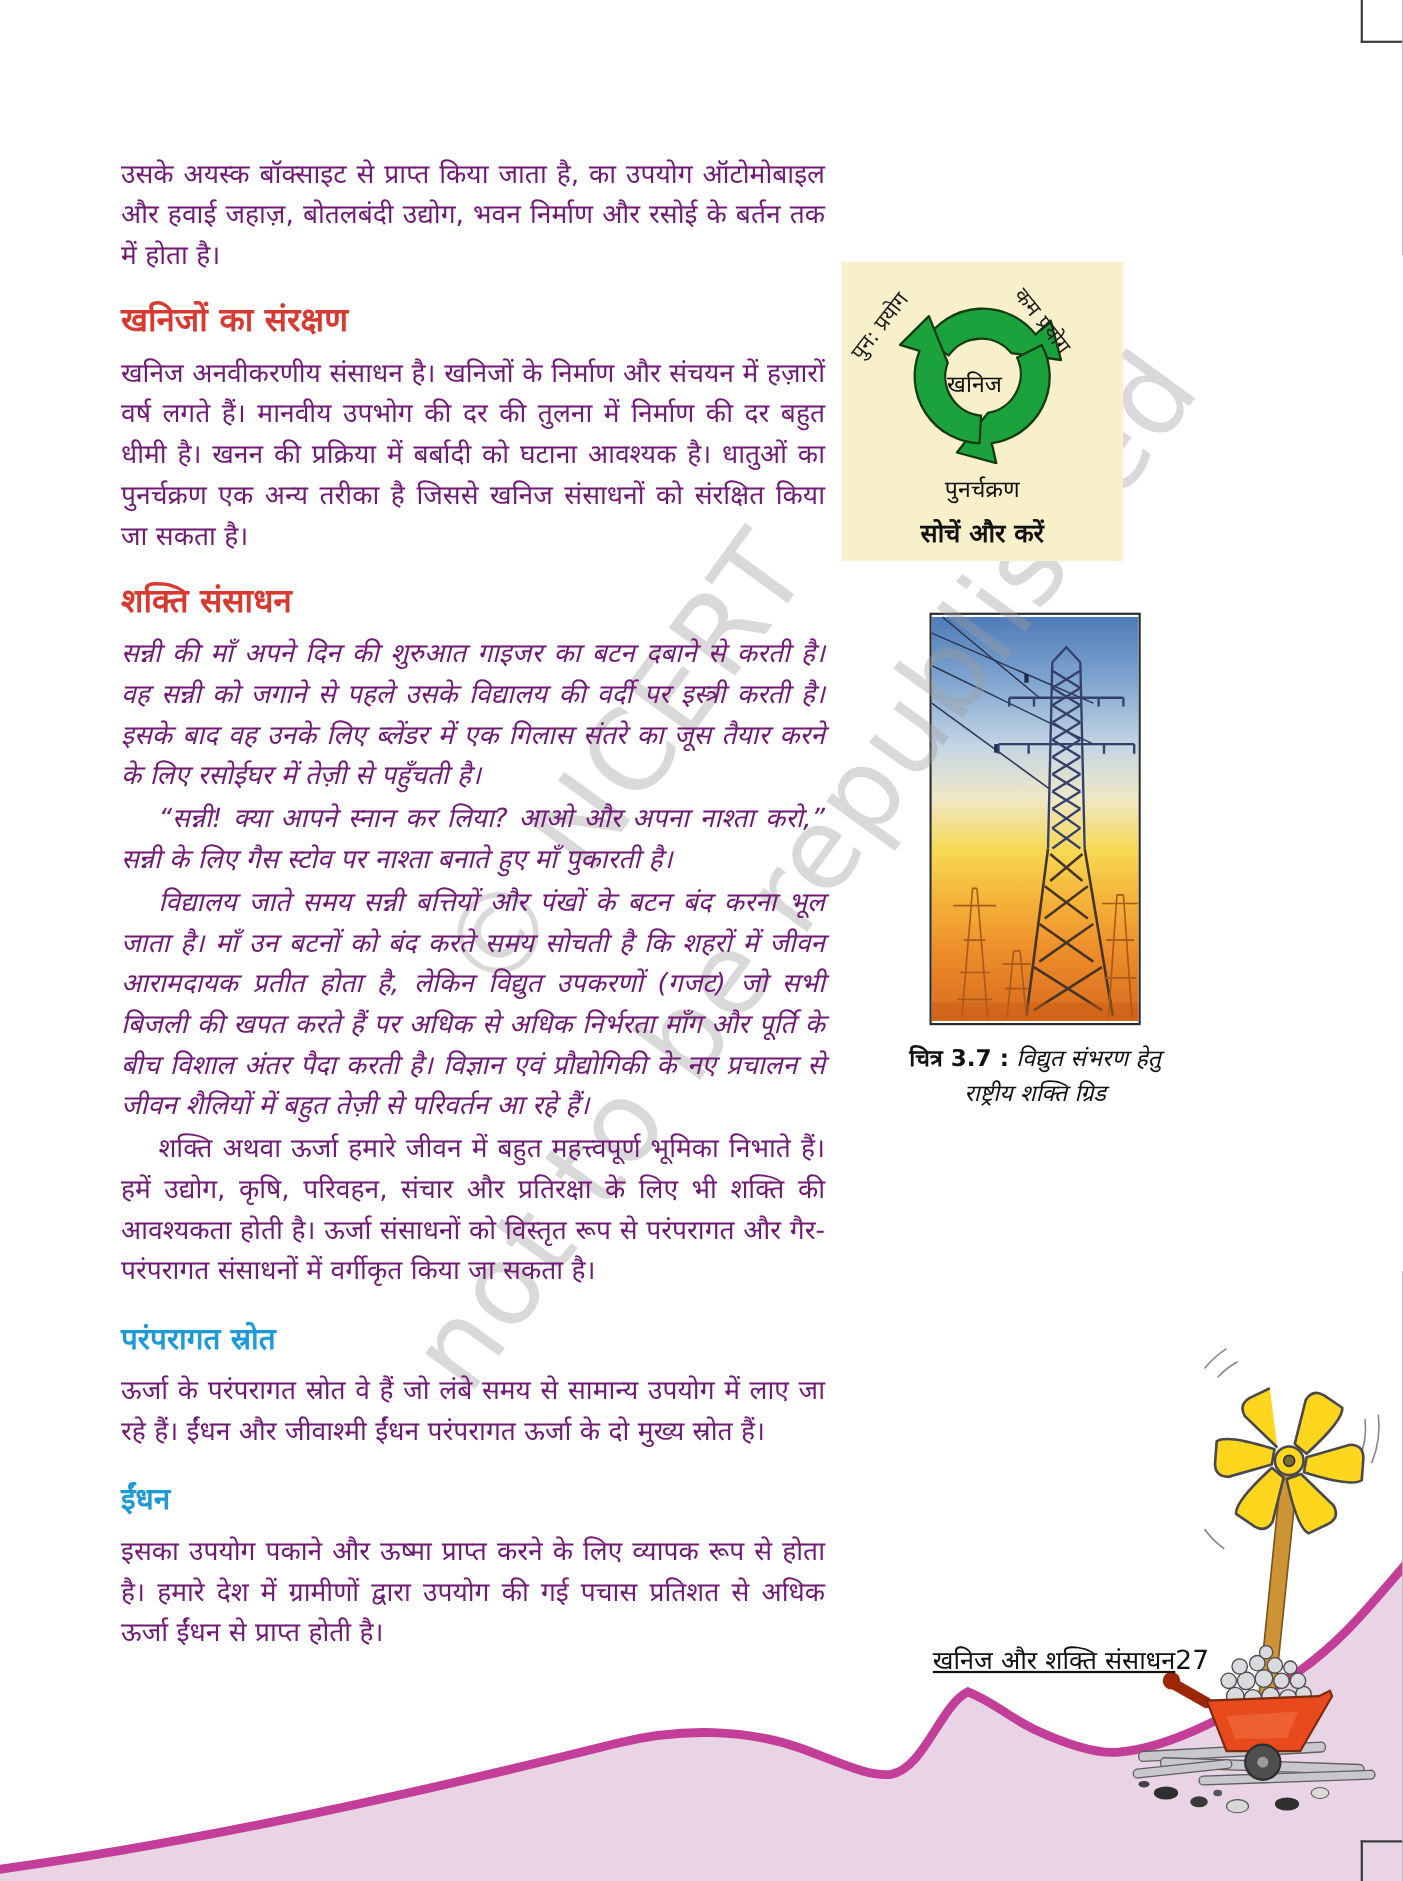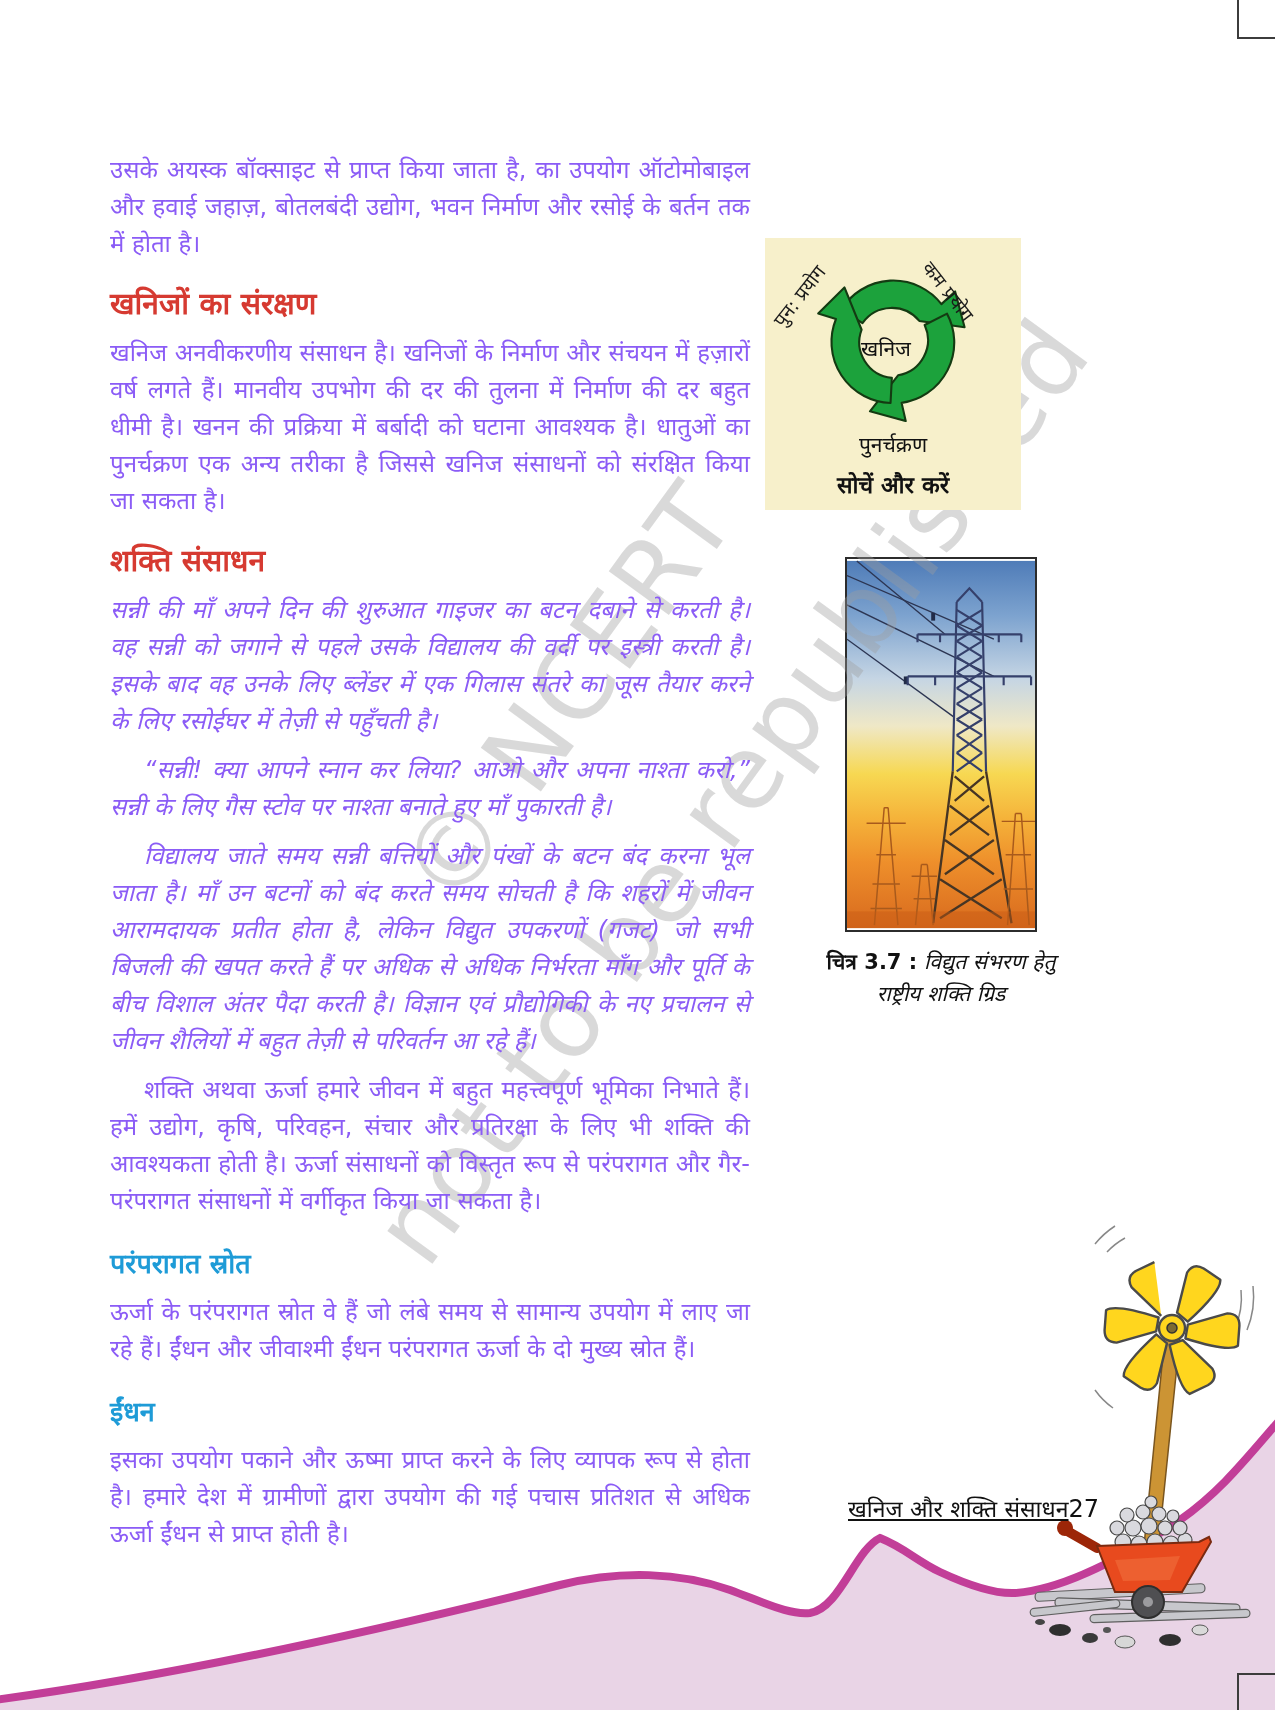--- a/index.html
+++ b/index.html
@@ -2,21 +2,21 @@
 <html><head>
 <meta charset="utf-8">
 <style>
   html,body{margin:0;padding:0;background:#888;}
   .page{
     position:relative; width:1275px; height:1710px; background:#ffffff;
     font-family:"DejaVu Sans",sans-serif; overflow:hidden; margin:0 auto;
   }
   
   .col-main{position:absolute; left:110px; top:140px; width:640px; z-index:6;}
-  .col-main p{margin:12px 0 2px 0; font-size:24px; line-height:37px; text-align:justify; color:#8b5cf6;}
+  .col-main p{margin:0 0 2px 0; font-size:24px; line-height:37px; text-align:justify; color:#701a75;}
   .col-main p.ital{font-style:italic;}
   .col-main p.indent{text-indent:34px;}
   h2.red-head{margin:22px 0 10px 0; font-size:30px; line-height:38px; font-weight:bold; color:#D63A31;}
   h3.blue-head{margin:26px 0 10px 0; font-size:27px; line-height:36px; font-weight:bold; color:#1E9BD7;}
 
   
   .recycle-box{position:absolute; left:765px; top:238px; width:256px; height:272px;
     background:#F7F0CB; z-index:6;}
   .recycle-box .sym{position:absolute; left:30px; top:24px;}
   .rot-label{position:absolute; font-size:19px; color:#1a1a1a; white-space:nowrap;}

